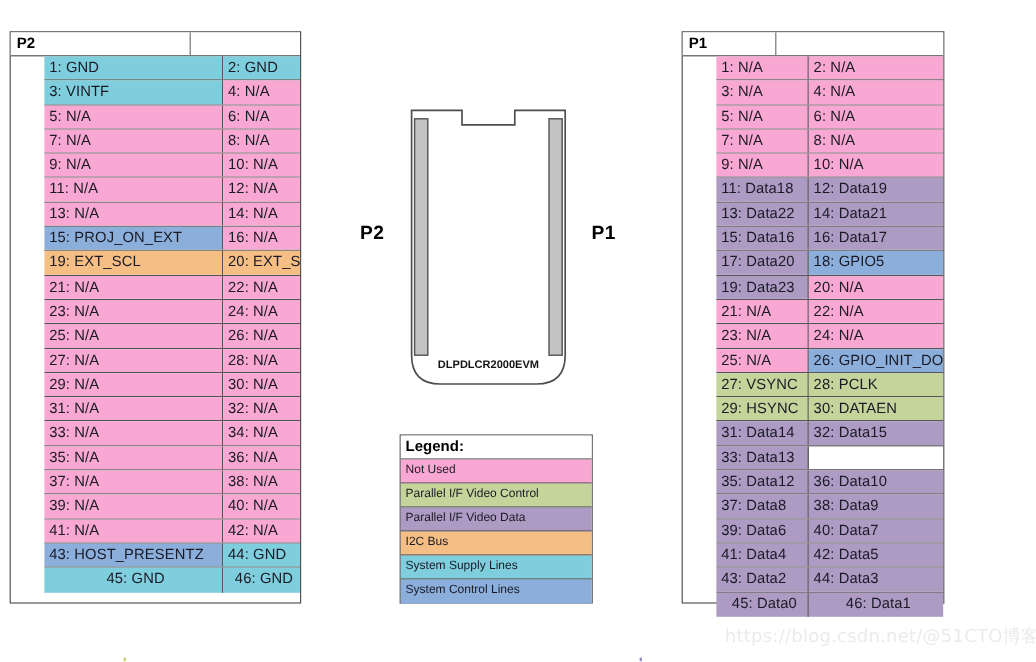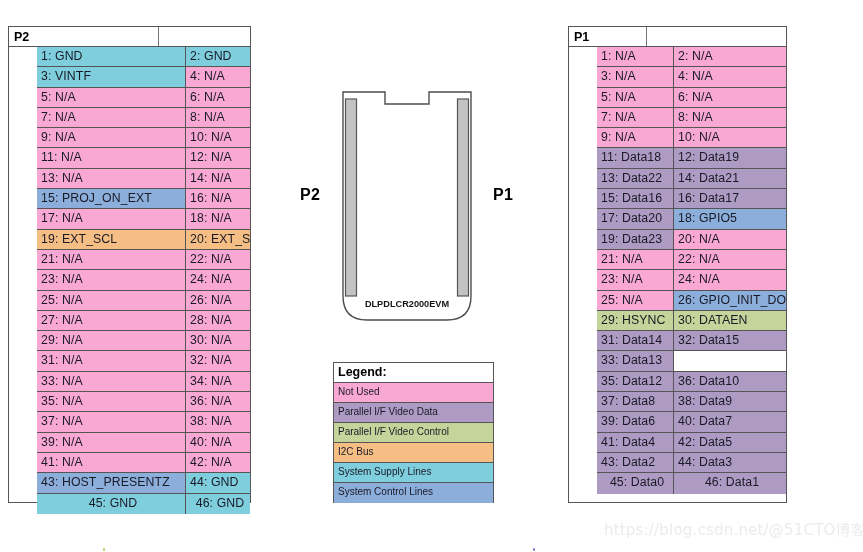--- a/index.html
+++ b/index.html
@@ -149,24 +149,20 @@
         </div>
         <div class="prow">
           <div class="pcell left c-gray">13: N/A</div>
           <div class="pcell right c-gray">14: N/A</div>
         </div>
         <div class="prow">
           <div class="pcell left c-blue">15: PROJ_ON_EXT</div>
           <div class="pcell right c-gray">16: N/A</div>
         </div>
         <div class="prow">
-          <div class="pcell left c-gray">17: N/A</div>
-          <div class="pcell right c-gray">18: N/A</div>
-        </div>
-        <div class="prow">
           <div class="pcell left c-orange">19: EXT_SCL</div>
           <div class="pcell right c-orange">20: EXT_SDA</div>
         </div>
         <div class="prow">
           <div class="pcell left c-gray">21: N/A</div>
           <div class="pcell right c-gray">22: N/A</div>
         </div>
         <div class="prow">
           <div class="pcell left c-gray">23: N/A</div>
           <div class="pcell right c-gray">24: N/A</div>
@@ -269,20 +265,24 @@
           <div class="pcell left c-gray">21: N/A</div>
           <div class="pcell right c-gray">22: N/A</div>
         </div>
         <div class="prow">
           <div class="pcell left c-gray">23: N/A</div>
           <div class="pcell right c-gray">24: N/A</div>
         </div>
         <div class="prow">
           <div class="pcell left c-gray">25: N/A</div>
           <div class="pcell right c-blue">26: GPIO_INIT_DONE</div>
+        </div>
+        <div class="prow">
+          <div class="pcell left c-green">27: VSYNC</div>
+          <div class="pcell right c-green">28: PCLK</div>
         </div>
         <div class="prow">
           <div class="pcell left c-green">29: HSYNC</div>
           <div class="pcell right c-green">30: DATAEN</div>
         </div>
         <div class="prow">
           <div class="pcell left c-purple">31: Data14</div>
           <div class="pcell right c-purple">32: Data15</div>
         </div>
         <div class="prow">
@@ -337,22 +337,22 @@
     </svg>
   </div>
 
   <div class="plabel" id="p2-label">P2</div>
   <div class="plabel" id="p1-label">P1</div>
 
   <div id="legend">
     <div class="lrow title">Legend:</div>
     <div id="legend-rows">
         <div class="lrow c-gray">Not Used</div>
+        <div class="lrow c-green">Parallel I/F Video Control</div>
         <div class="lrow c-purple">Parallel I/F Video Data</div>
-        <div class="lrow c-green">Parallel I/F Video Control</div>
         <div class="lrow c-orange">I2C Bus</div>
         <div class="lrow c-cyan">System Supply Lines</div>
         <div class="lrow c-blue">System Control Lines</div>
       </div>
   </div>
 
   <div id="watermark">https://blog.csdn.net/@51CTO博客</div>
 
   <div class="speck" style="left:103px;top:548px;background:#cfcf7a;"></div>
   <div class="speck" style="left:533px;top:548px;background:#8f8fcf;"></div>

